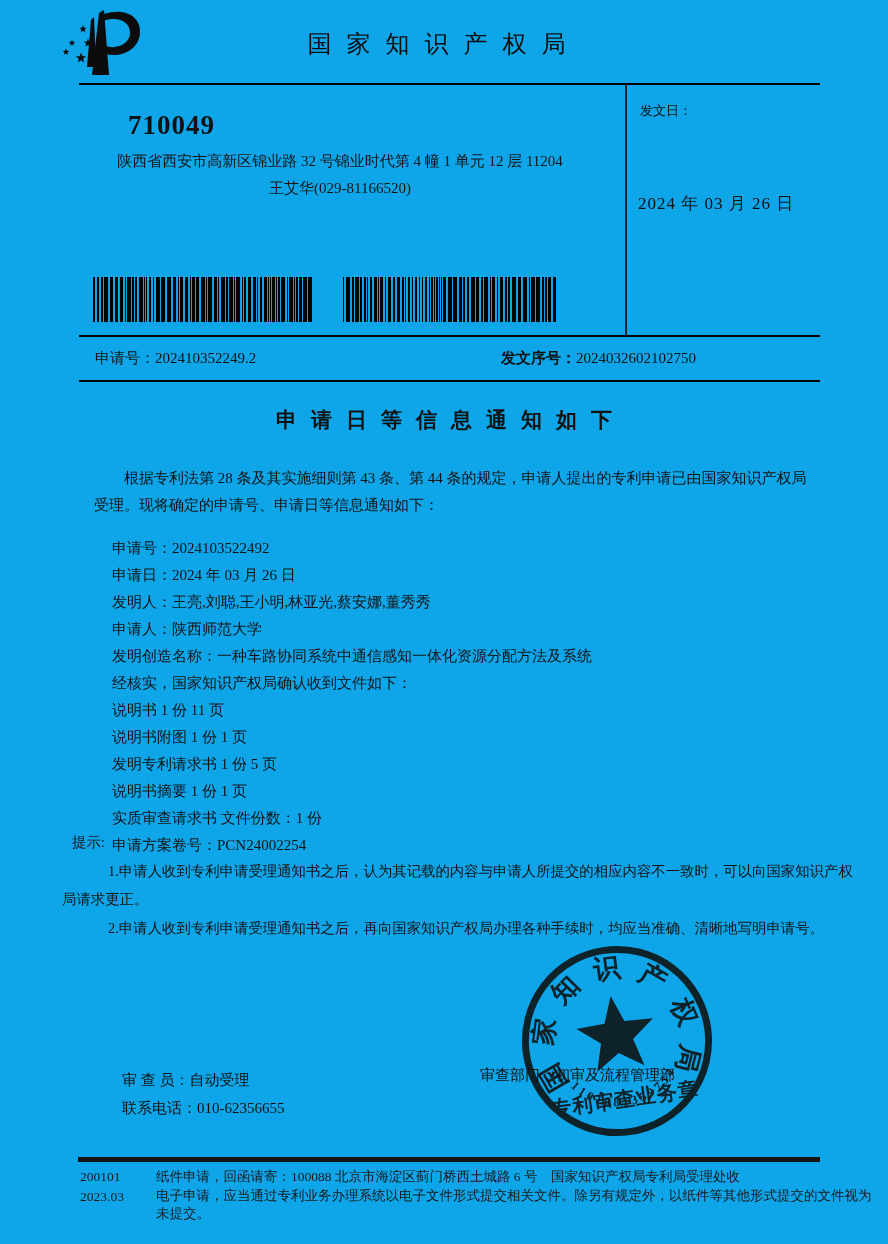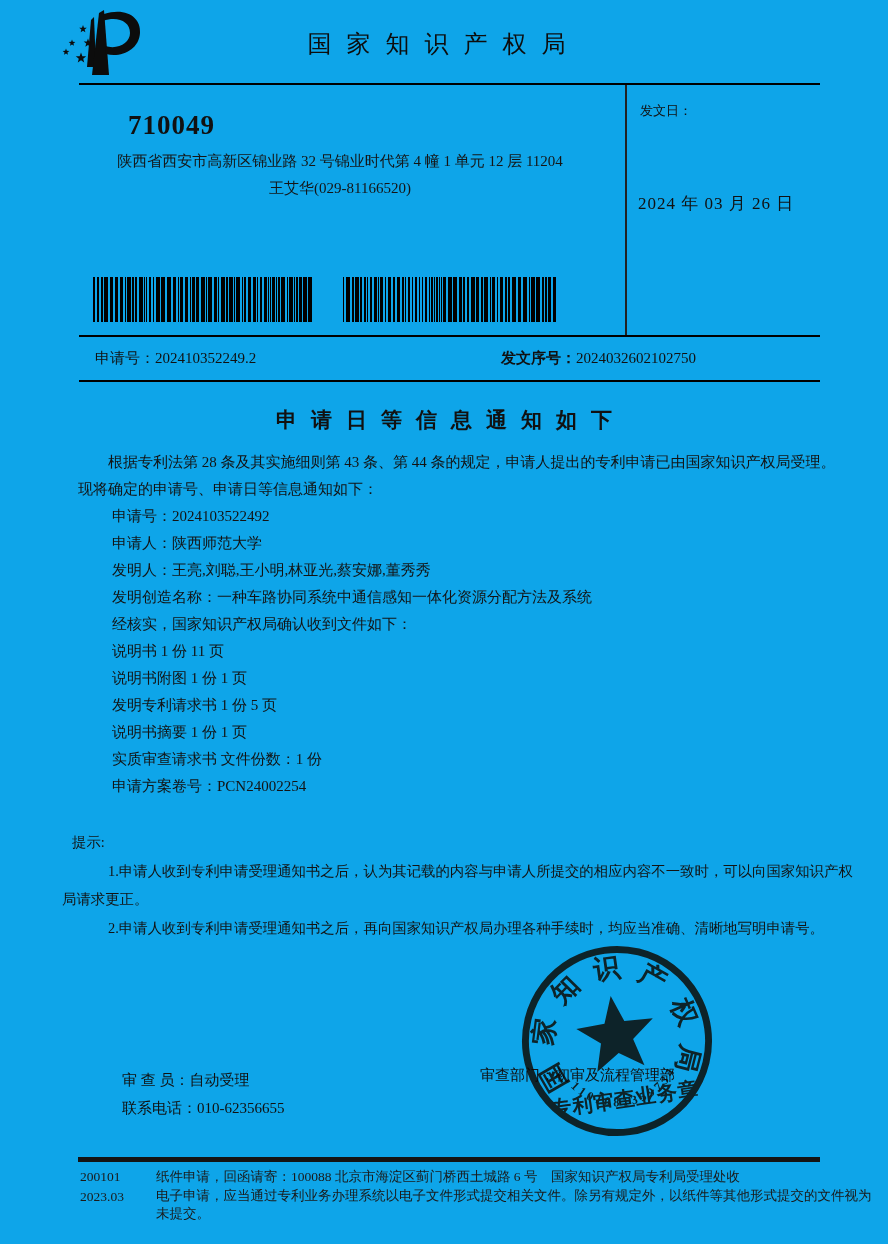--- a/index.html
+++ b/index.html
@@ -28,21 +28,21 @@
   
   .meta-row{left:79px;top:343px;width:741px;height:36px;font-size:15px;}
   .meta-app{position:absolute;left:16px;top:6px;font-weight:400;}
   .meta-serial{position:absolute;left:395px;top:6px;margin-left:27px;}
   .meta-serial .lbl{font-weight:700;}
   
   .doc-title{left:0;top:406px;width:100%;text-align:center;font-size:21px;font-weight:600;
     letter-spacing:14px;text-indent:14px;}
   
   .body-block{left:78px;top:449px;width:758px;font-size:15px;line-height:27px;color:#131313;}
-  .body-block p.intro{margin:0;text-indent:2em;}
+  .body-block p.intro{margin:16px;text-indent:2em;}
   .body-list div{padding-left:34px;}
   
   .tips{left:62px;top:828px;width:800px;font-size:14.4px;line-height:28.5px;color:#131313;}
   .tips .tips-label{margin:0 0 0 10px;}
   .tips p{margin:0;text-indent:3.2em;}
   
   .signoff{left:122px;top:1066px;font-size:15px;line-height:28px;}
   .dept{left:480px;top:1066px;font-size:15px;}
   
   .stamp{left:518px;top:942px;width:198px;height:198px;transform:rotate(-8deg);
@@ -218,22 +218,23 @@
   </div>
 
   <div class="abs rule rule-mid2"></div>
 
   <div class="abs doc-title">申请日等信息通知如下</div>
 
   <div class="abs body-block">
     <p class="intro">根据专利法第 28 条及其实施细则第 43 条、第 44 条的规定，申请人提出的专利申请已由国家知识产权局受理。现将确定的申请号、申请日等信息通知如下：</p>
     <div class="body-list" id="body-items">
         <div>申请号：2024103522492</div>
+        <div>申请日：2024 年 03 月 26 日</div>
+        <div>发明人：王亮,刘聪,王小明,林亚光,蔡安娜,董秀秀</div>
         <div>申请人：陕西师范大学</div>
-        <div>发明人：王亮,刘聪,王小明,林亚光,蔡安娜,董秀秀</div>
         <div>发明创造名称：一种车路协同系统中通信感知一体化资源分配方法及系统</div>
         <div>经核实，国家知识产权局确认收到文件如下：</div>
         <div>说明书 1 份 11 页</div>
         <div>说明书附图 1 份 1 页</div>
         <div>发明专利请求书 1 份 5 页</div>
         <div>说明书摘要 1 份 1 页</div>
         <div>实质审查请求书 文件份数：1 份</div>
         <div>申请方案卷号：PCN24002254</div>
       </div>
   </div>

